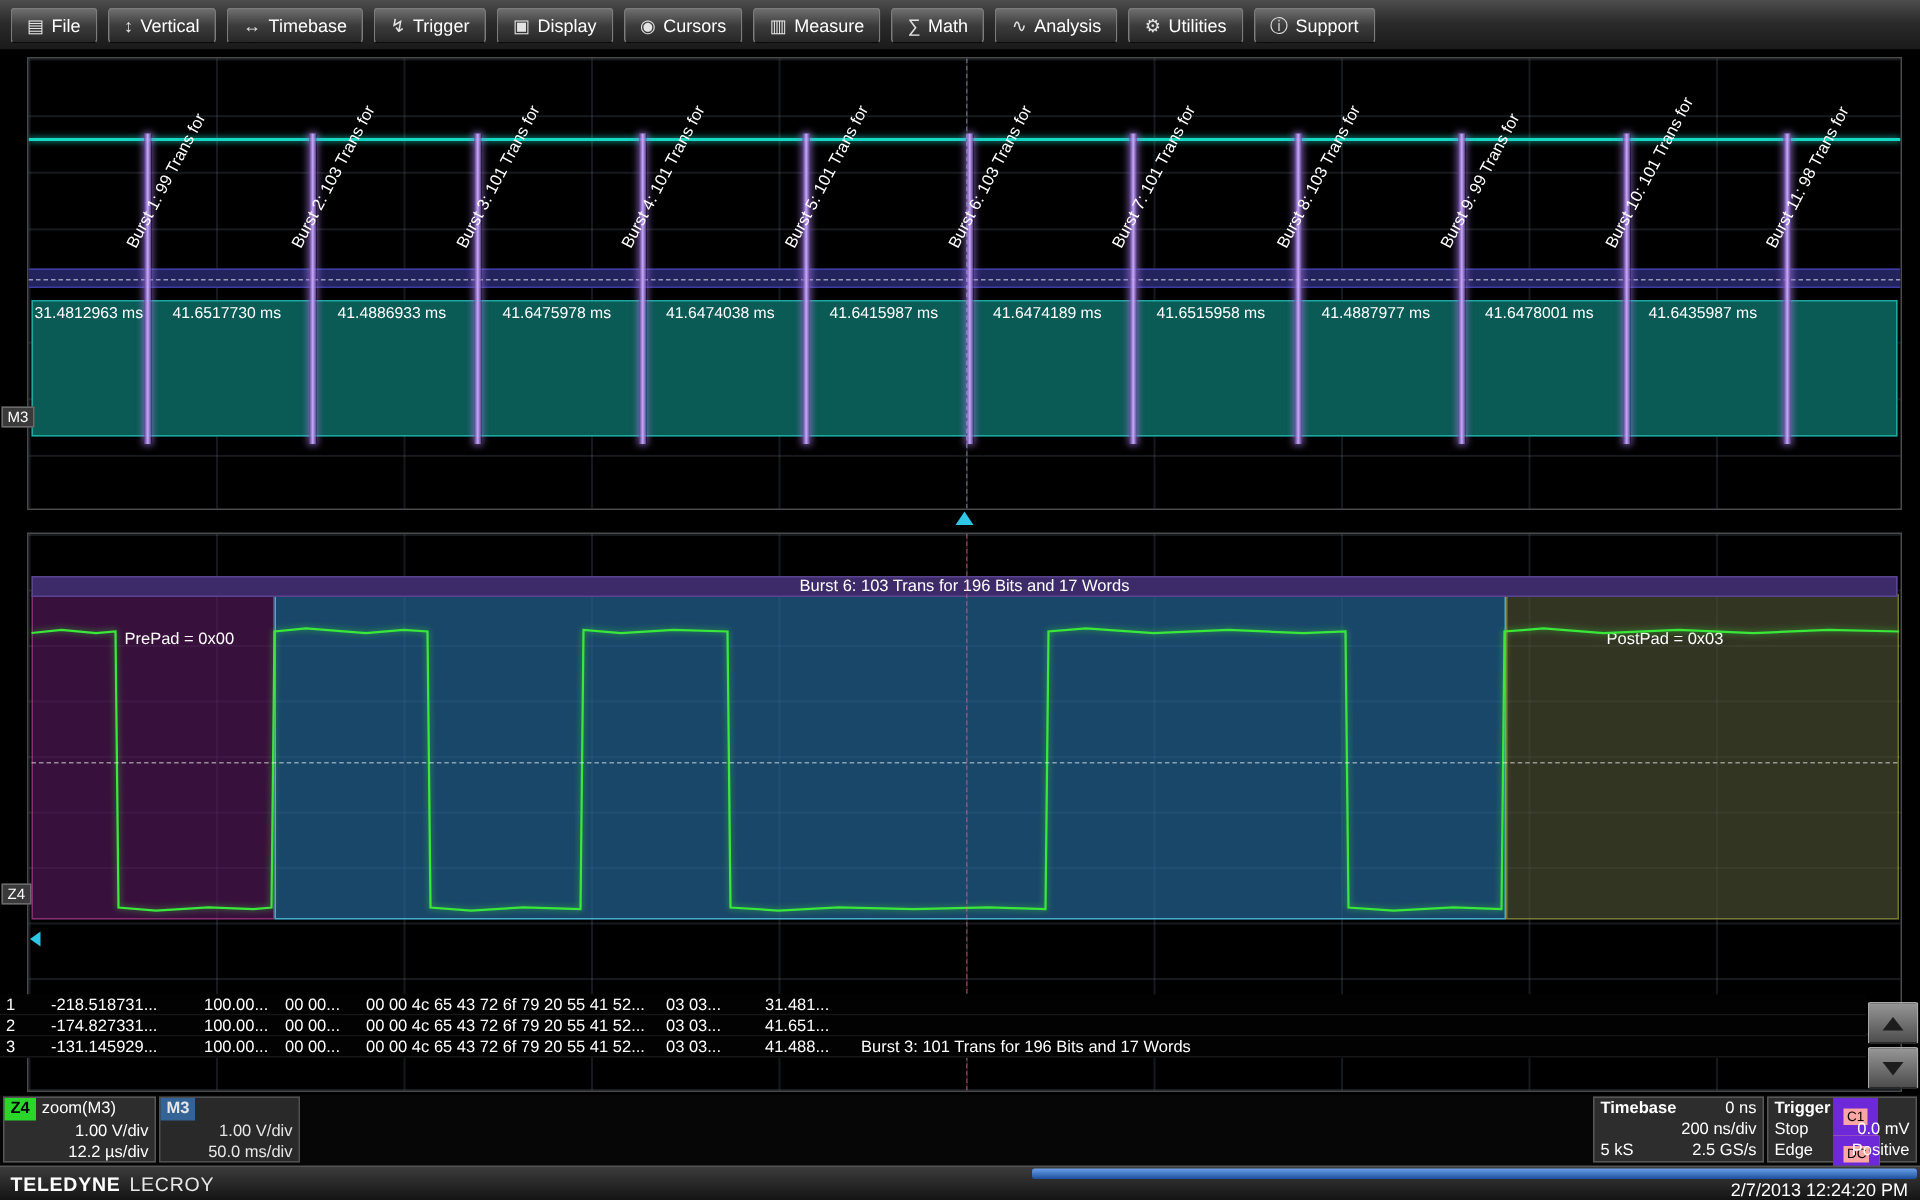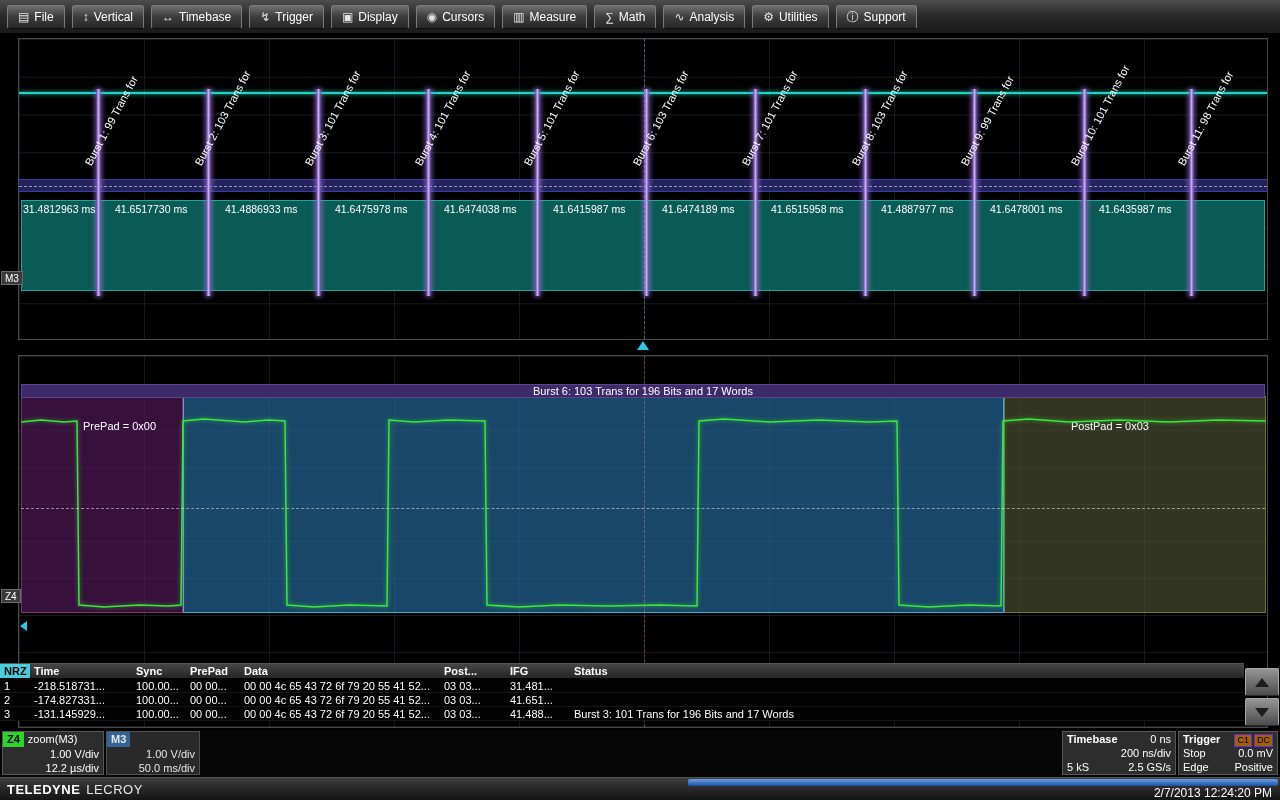--- a/index.html
+++ b/index.html
@@ -100,22 +100,22 @@
   .desc-head { display:flex; height:15px; line-height:14px; }
   .tab { padding:0 4px; font-weight:bold; }
   .tab-green { background:#2bd62b; color:#000; }
   .tab-blue  { background:#3a6ea5; color:#fff; }
   .desc-title { padding-left:4px; }
   .desc-line { text-align:right; padding-right:4px; height:14px; line-height:14px; }
   .tb-box { left:1062px; width:114px; }
   .trg-box { left:1178px; width:100px; }
   .info-row { display:flex; justify-content:space-between; height:14px; line-height:14px; padding:0 4px; }
   .info-row .b { font-weight:bold; }
-  .badge { display:inline-block; background:#a16207; color:#000; font-size:9px;
-    line-height:11px; padding:0 2px; margin-left:2px; border:1px solid #6d28d9; }
+  .badge { display:inline-block; background:#fca5a5; color:#000; font-size:9px;
+    line-height:11px; padding:0 2px; margin-left:2px; border:7px solid #6d28d9; }
 
   
   .footer { position:absolute; left:0; top:777px; width:1280px; height:23px;
     background:linear-gradient(#3c3c3c,#141414); border-top:1px solid #555; }
   .brand { position:absolute; left:7px; top:4px; font-size:13px; letter-spacing:0.5px; }
   .brand .bold { font-weight:bold; }
   .brand .light { margin-left:6px; font-weight:normal; color:#e8e8e8; }
   .blue-bar { position:absolute; left:688px; top:1px; width:590px; height:7px;
     background:linear-gradient(#6aa0e8,#1c4f9e); border-radius:2px; }
   .datetime { position:absolute; right:8px; top:8px; font-size:12px; }
@@ -233,30 +233,20 @@
       <polyline points="2,66 22,64 45,66 58,65 60,249 85,251 120,249 150,250 162,249 164,65 185,63 225,66 250,64 266,65 268,249 295,251 330,249 368,250 370,64 395,66 430,64 466,65 468,249 500,251 540,249 590,250 640,249 678,250 680,65 705,63 750,66 800,64 850,66 878,65 880,249 910,251 950,249 982,250 984,65 1010,63 1050,66 1100,64 1150,66 1200,64 1247,65"></polyline>
     </svg>
     <div class="dashed-mid"></div>
     <div class="zg-centerline"></div>
   </section>
 
   <div class="chan-tag z4-tag">Z4</div>
   <div class="zoom-left-arrow"></div>
 
   <section class="decode-table">
-    <div class="t-head">
-      <div class="tc c0">NRZ</div>
-      <div class="tc c1">Time</div>
-      <div class="tc c2">Sync</div>
-      <div class="tc c3">PrePad</div>
-      <div class="tc c4">Data</div>
-      <div class="tc c5">Post...</div>
-      <div class="tc c6">IFG</div>
-      <div class="tc c7">Status</div>
-    </div>
     <div class="t-row">
       <div class="tc c0">1</div>
       <div class="tc c1">-218.518731...</div>
       <div class="tc c2">100.00...</div>
       <div class="tc c3">00 00...</div>
       <div class="tc c4">00 00 4c 65 43 72 6f 79 20 55 41 52...</div>
       <div class="tc c5">03 03...</div>
       <div class="tc c6">31.481...</div>
     </div>
     <div class="t-row">

